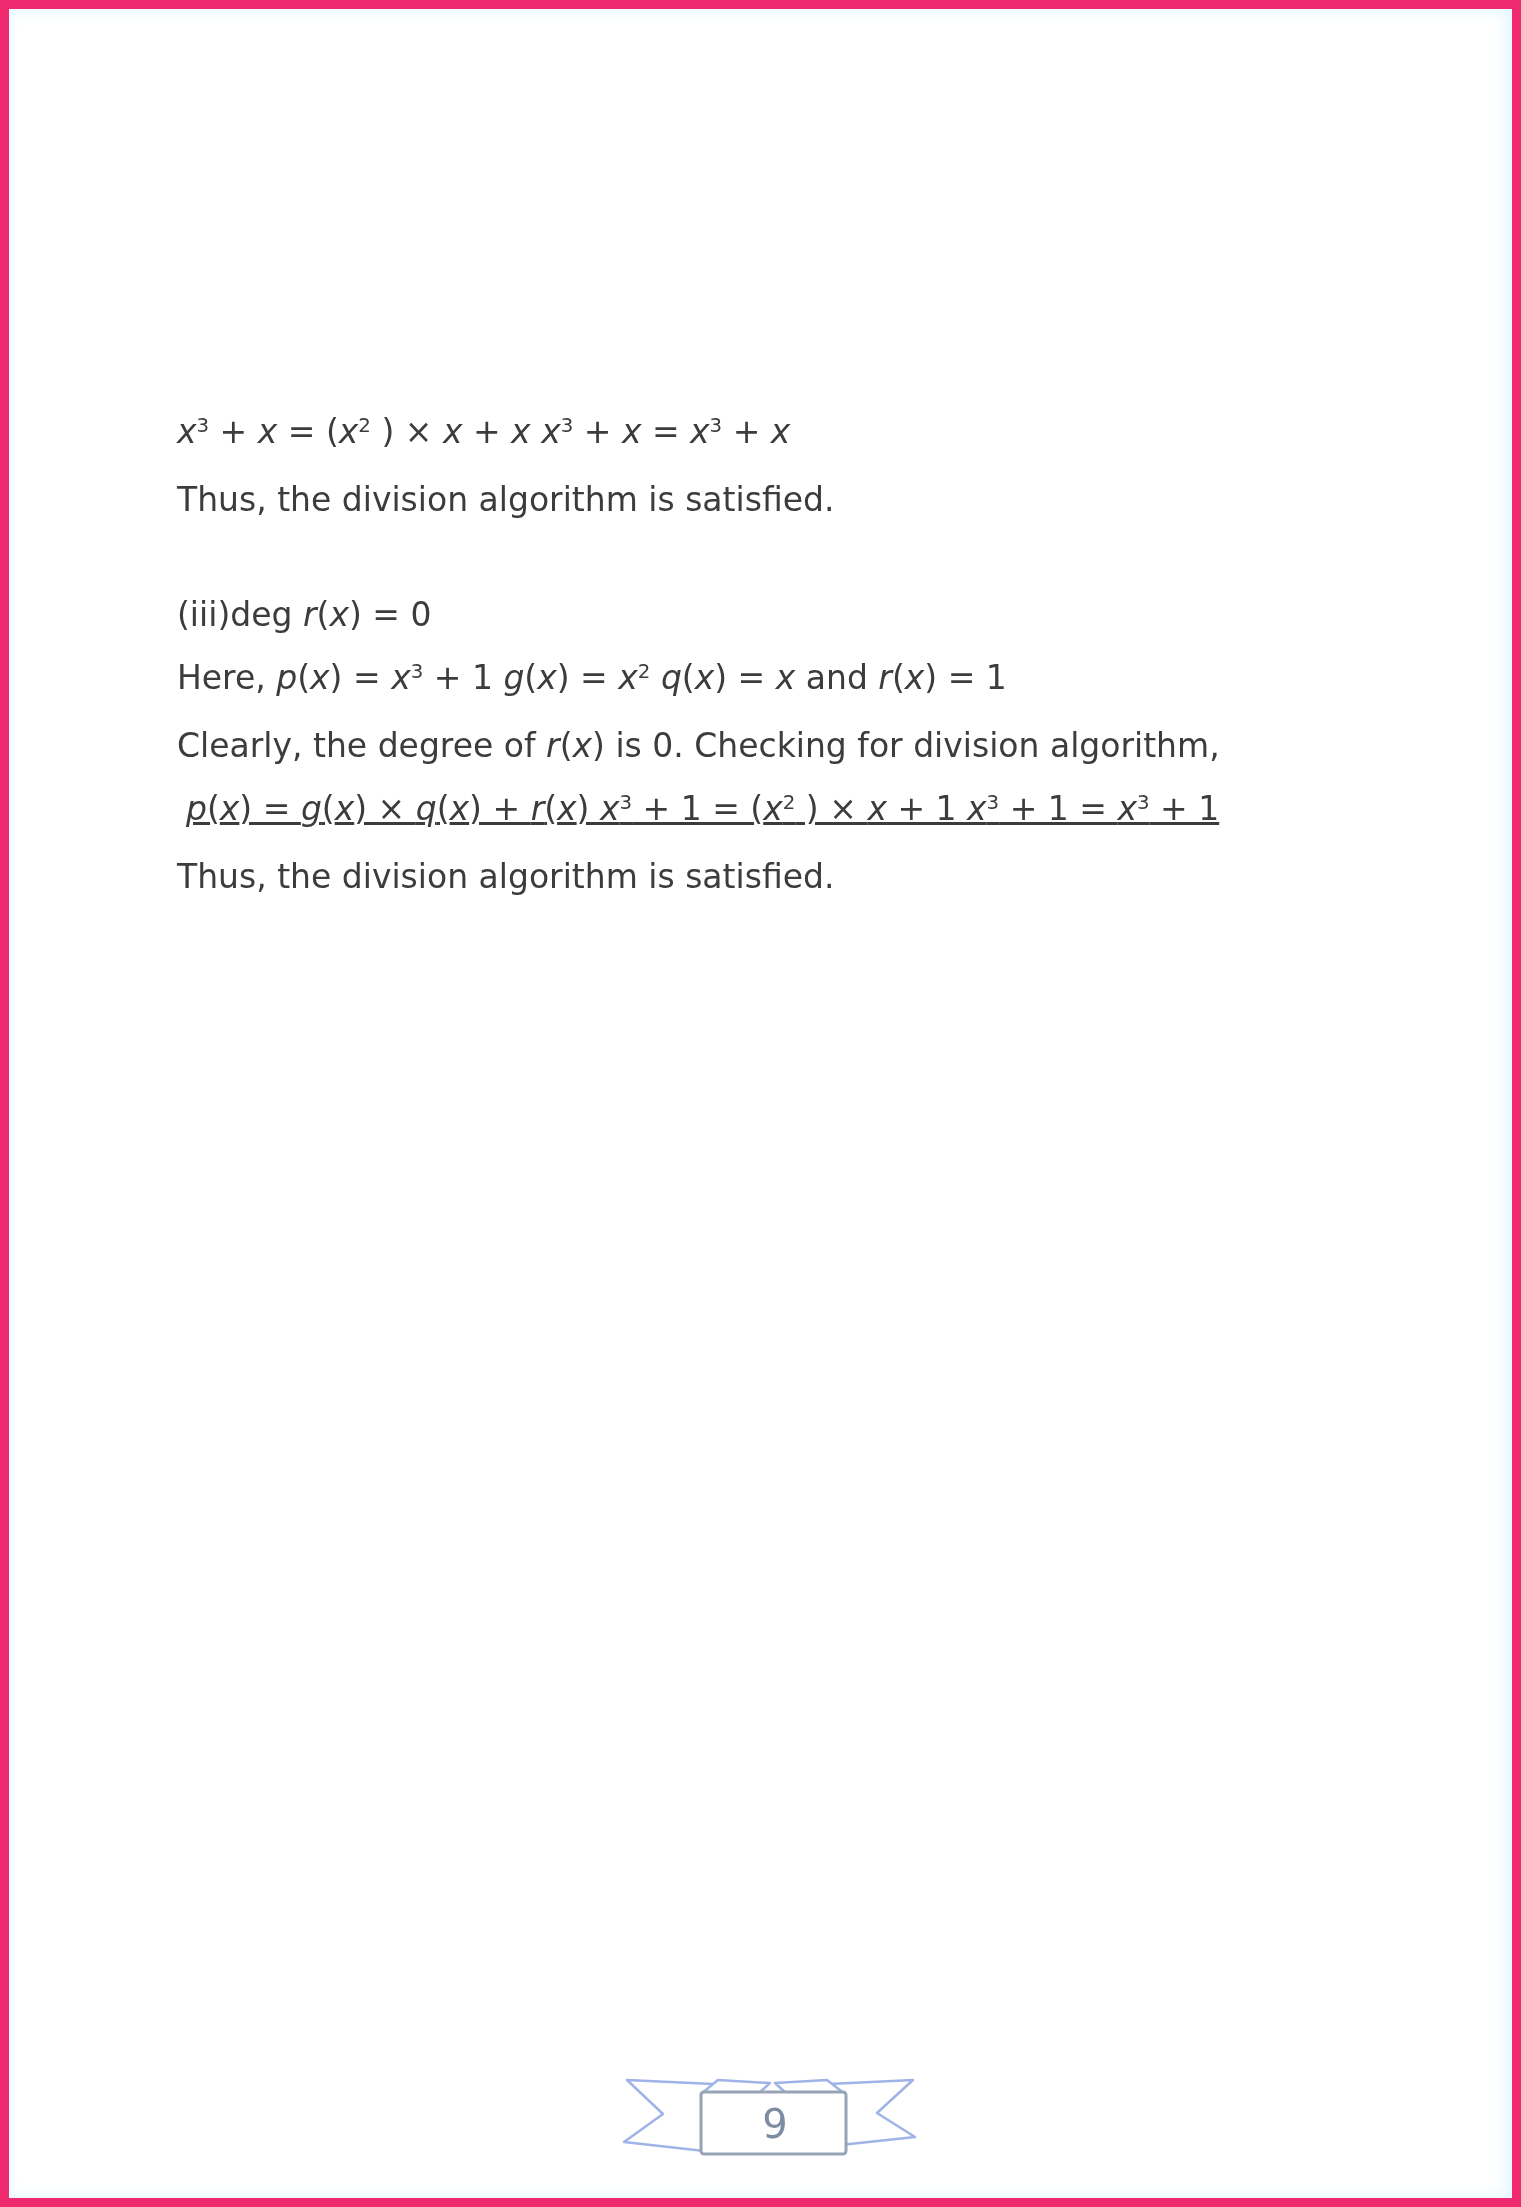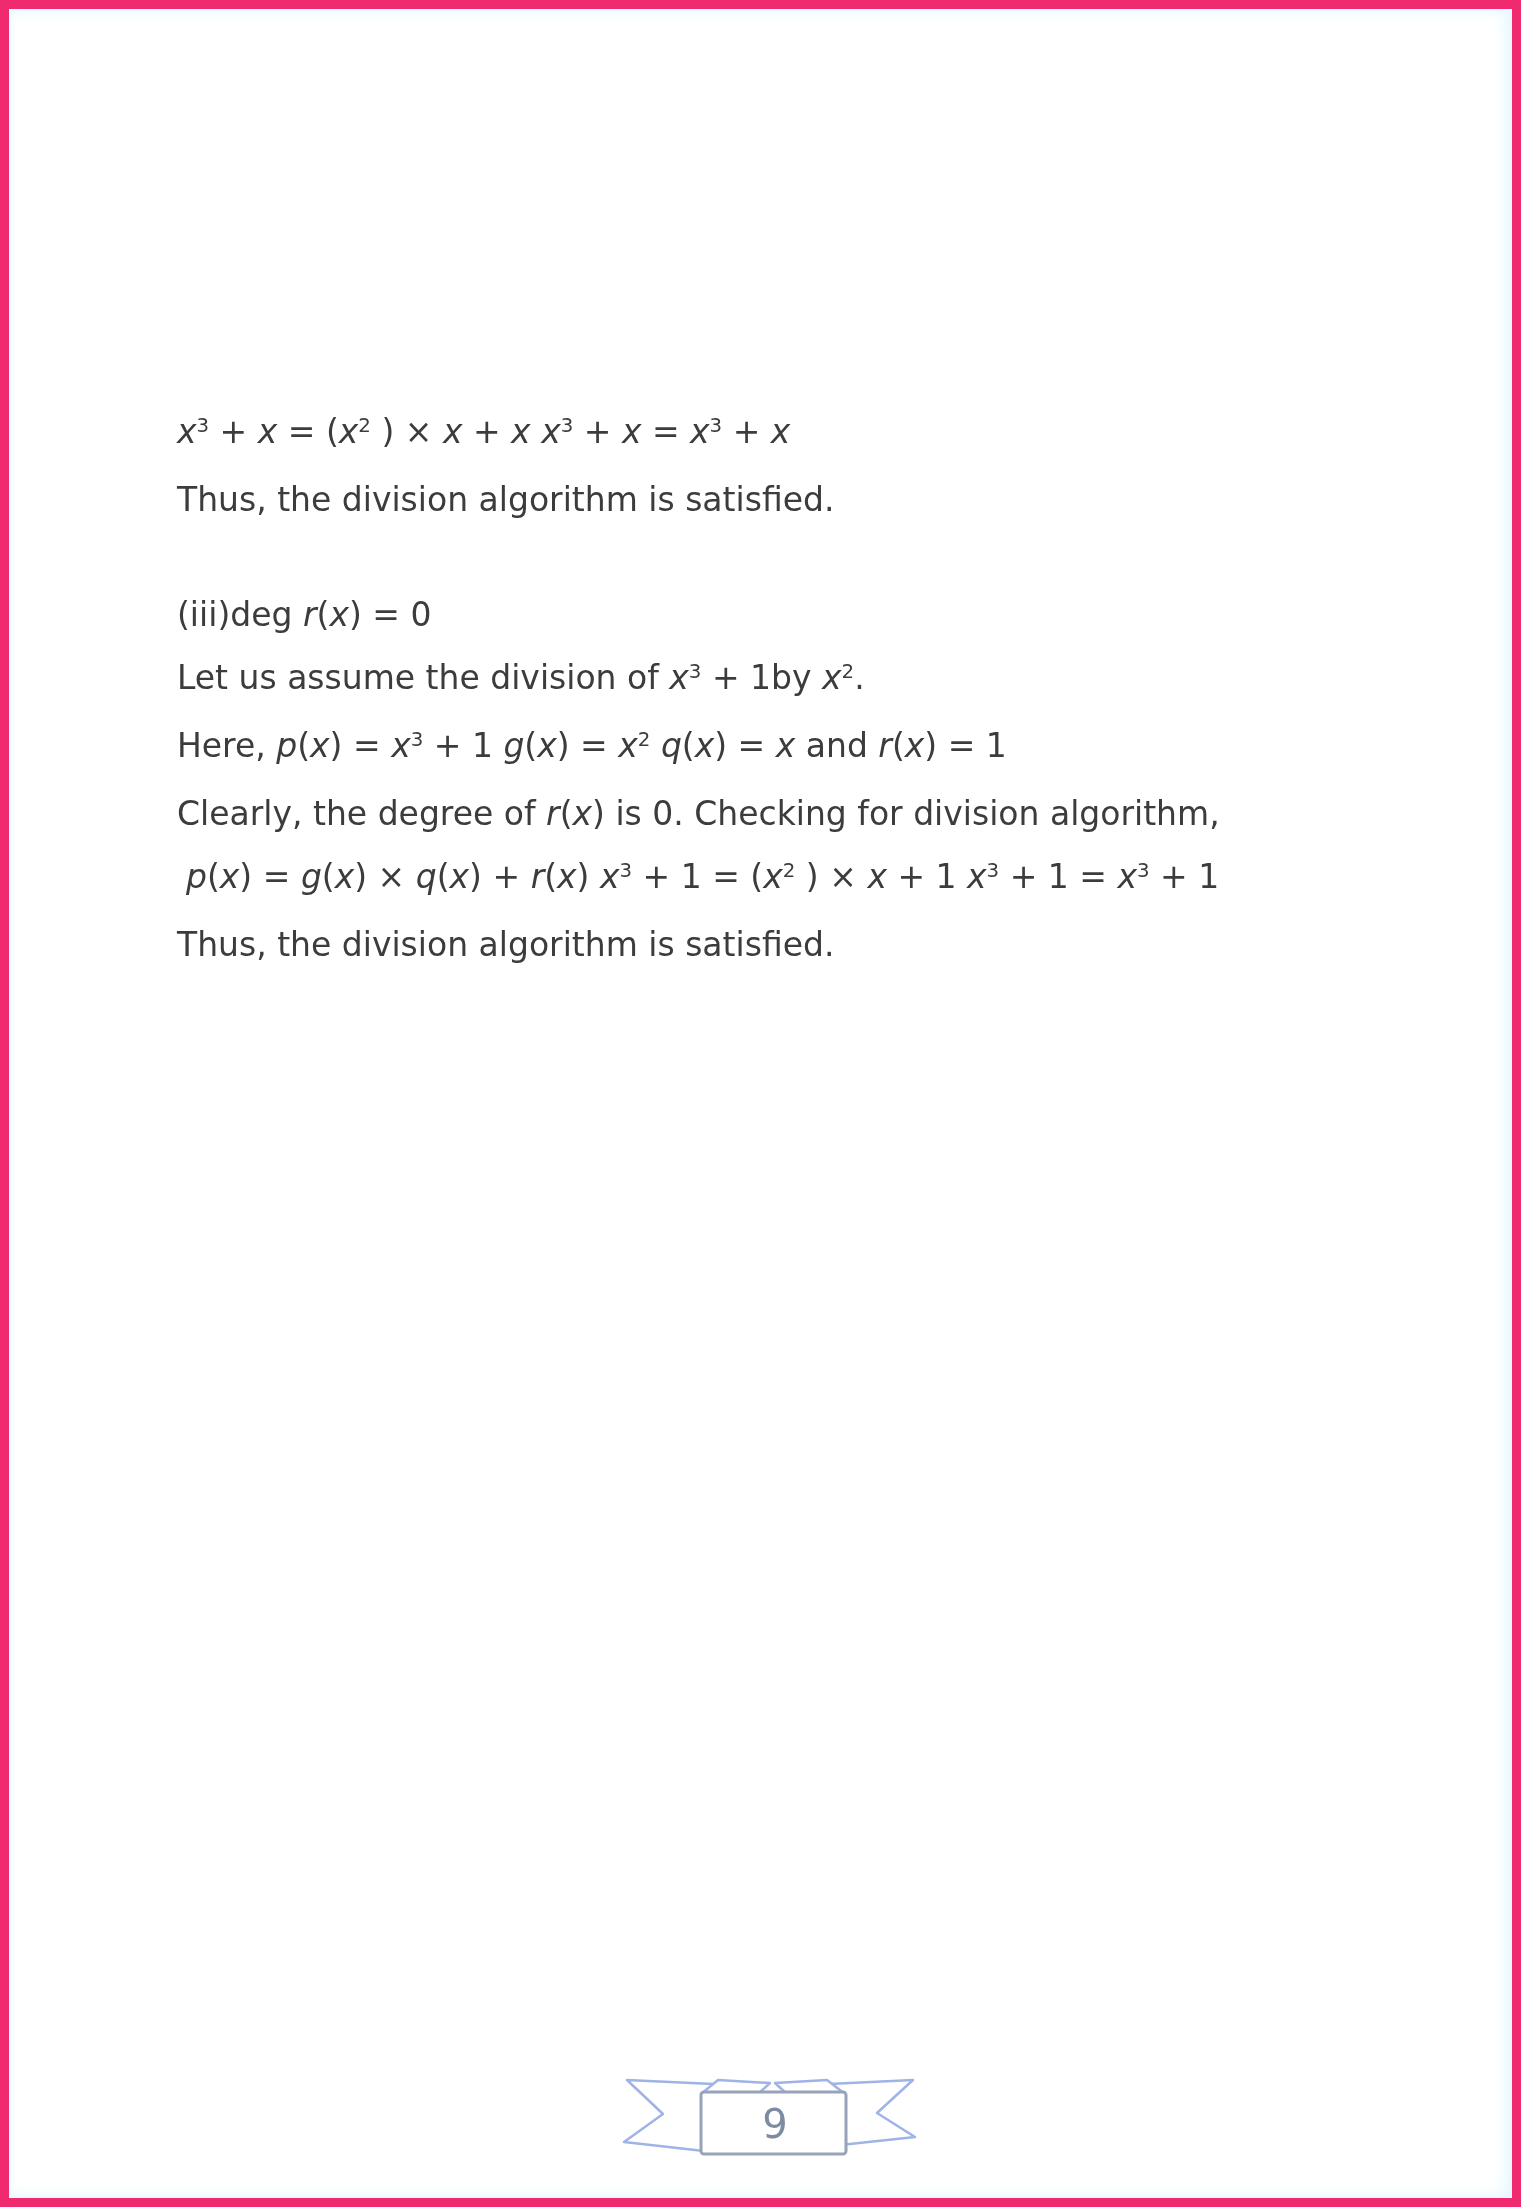--- a/index.html
+++ b/index.html
@@ -30,20 +30,21 @@
     font-size: 33px;
     line-height: 63px;
     color: #3C3C3C;
     white-space: nowrap;
   }
   .para-gap {
     margin-top: 52px;
   }
   .indent {
     padding-left: 9px;
+    text-decoration: underline;
   }
   .it {
     font-style: italic;
   }
   .sup {
     font-size: 0.6em;
     position: relative;
     top: -0.55em;
   }
   .ribbon {
@@ -62,21 +63,20 @@
 </style>
 </head>
 <body>
 
 <div class="page">
 
   <div class="content">
     <div class="line"><span class="it">x</span><span class="sup">3</span><span> + </span><span class="it">x</span><span> = (</span><span class="it">x</span><span class="sup">2</span><span> ) × </span><span class="it">x</span><span> + </span><span class="it">x</span><span> </span><span class="it">x</span><span class="sup">3</span><span> + </span><span class="it">x</span><span> = </span><span class="it">x</span><span class="sup">3</span><span> + </span><span class="it">x</span></div>
     <div class="line"><span>Thus, the division algorithm is satisfied.</span></div>
     <div class="line para-gap"><span>(iii)deg </span><span class="it">r</span><span>(</span><span class="it">x</span><span>) = 0</span></div>
-    <div class="line"><span>Let us assume the division of </span><span class="it">x</span><span class="sup">3</span><span> + 1by </span><span class="it">x</span><span class="sup">2</span><span>.</span></div>
     <div class="line"><span>Here, </span><span class="it">p</span><span>(</span><span class="it">x</span><span>) = </span><span class="it">x</span><span class="sup">3</span><span> + 1 </span><span class="it">g</span><span>(</span><span class="it">x</span><span>) = </span><span class="it">x</span><span class="sup">2</span><span> </span><span class="it">q</span><span>(</span><span class="it">x</span><span>) = </span><span class="it">x</span><span> and </span><span class="it">r</span><span>(</span><span class="it">x</span><span>) = 1</span></div>
     <div class="line"><span>Clearly, the degree of </span><span class="it">r</span><span>(</span><span class="it">x</span><span>) is 0. Checking for division algorithm,</span></div>
     <div class="line indent"><span class="it">p</span><span>(</span><span class="it">x</span><span>) = </span><span class="it">g</span><span>(</span><span class="it">x</span><span>) × </span><span class="it">q</span><span>(</span><span class="it">x</span><span>) + </span><span class="it">r</span><span>(</span><span class="it">x</span><span>) </span><span class="it">x</span><span class="sup">3</span><span> + 1 = (</span><span class="it">x</span><span class="sup">2</span><span> ) × </span><span class="it">x</span><span> + 1 </span><span class="it">x</span><span class="sup">3</span><span> + 1 = </span><span class="it">x</span><span class="sup">3</span><span> + 1</span></div>
     <div class="line"><span>Thus, the division algorithm is satisfied.</span></div>
   </div>
 
   <div class="ribbon">
     <svg width="304" height="96" viewBox="0 0 304 96" xmlns="http://www.w3.org/2000/svg">
 
       <polygon points="96,17 10,13 46,47 7,75 96,85" fill="#ffffff" stroke="#9FB3E6" stroke-width="2.5" stroke-linejoin="round"></polygon>

